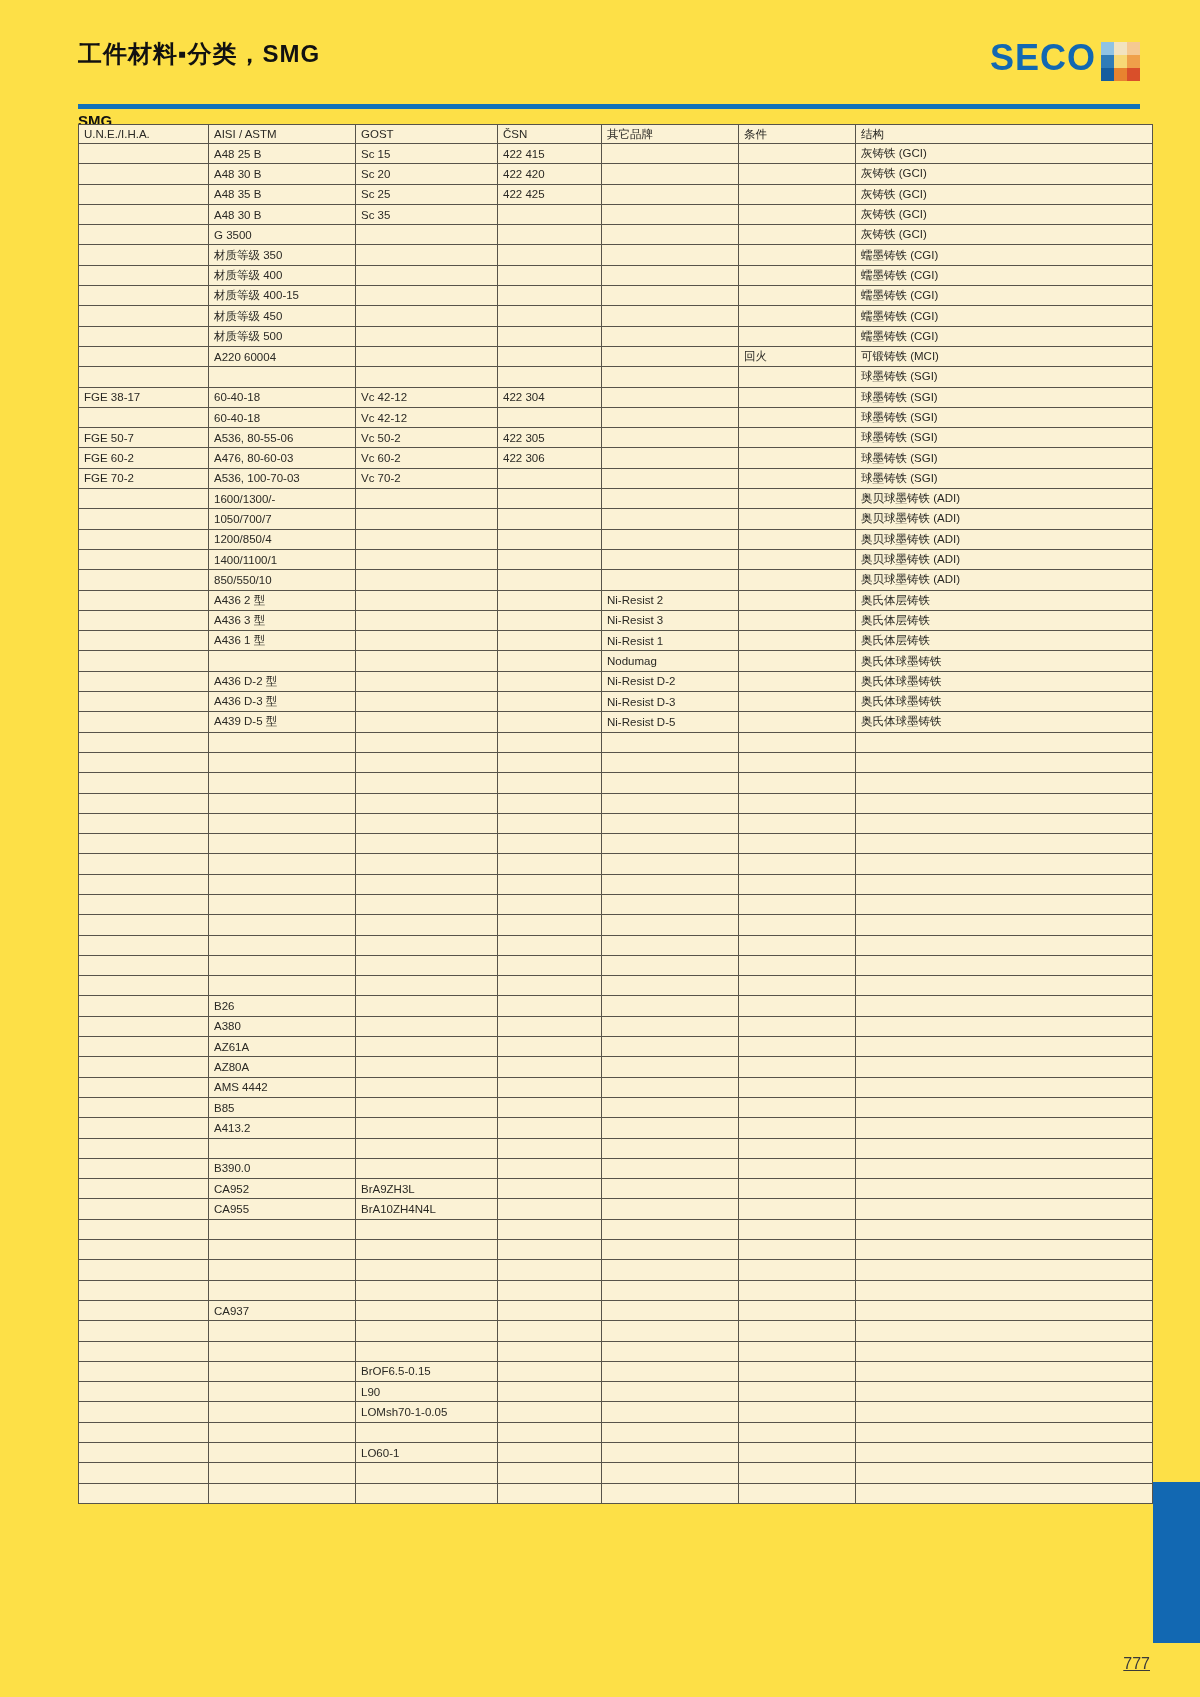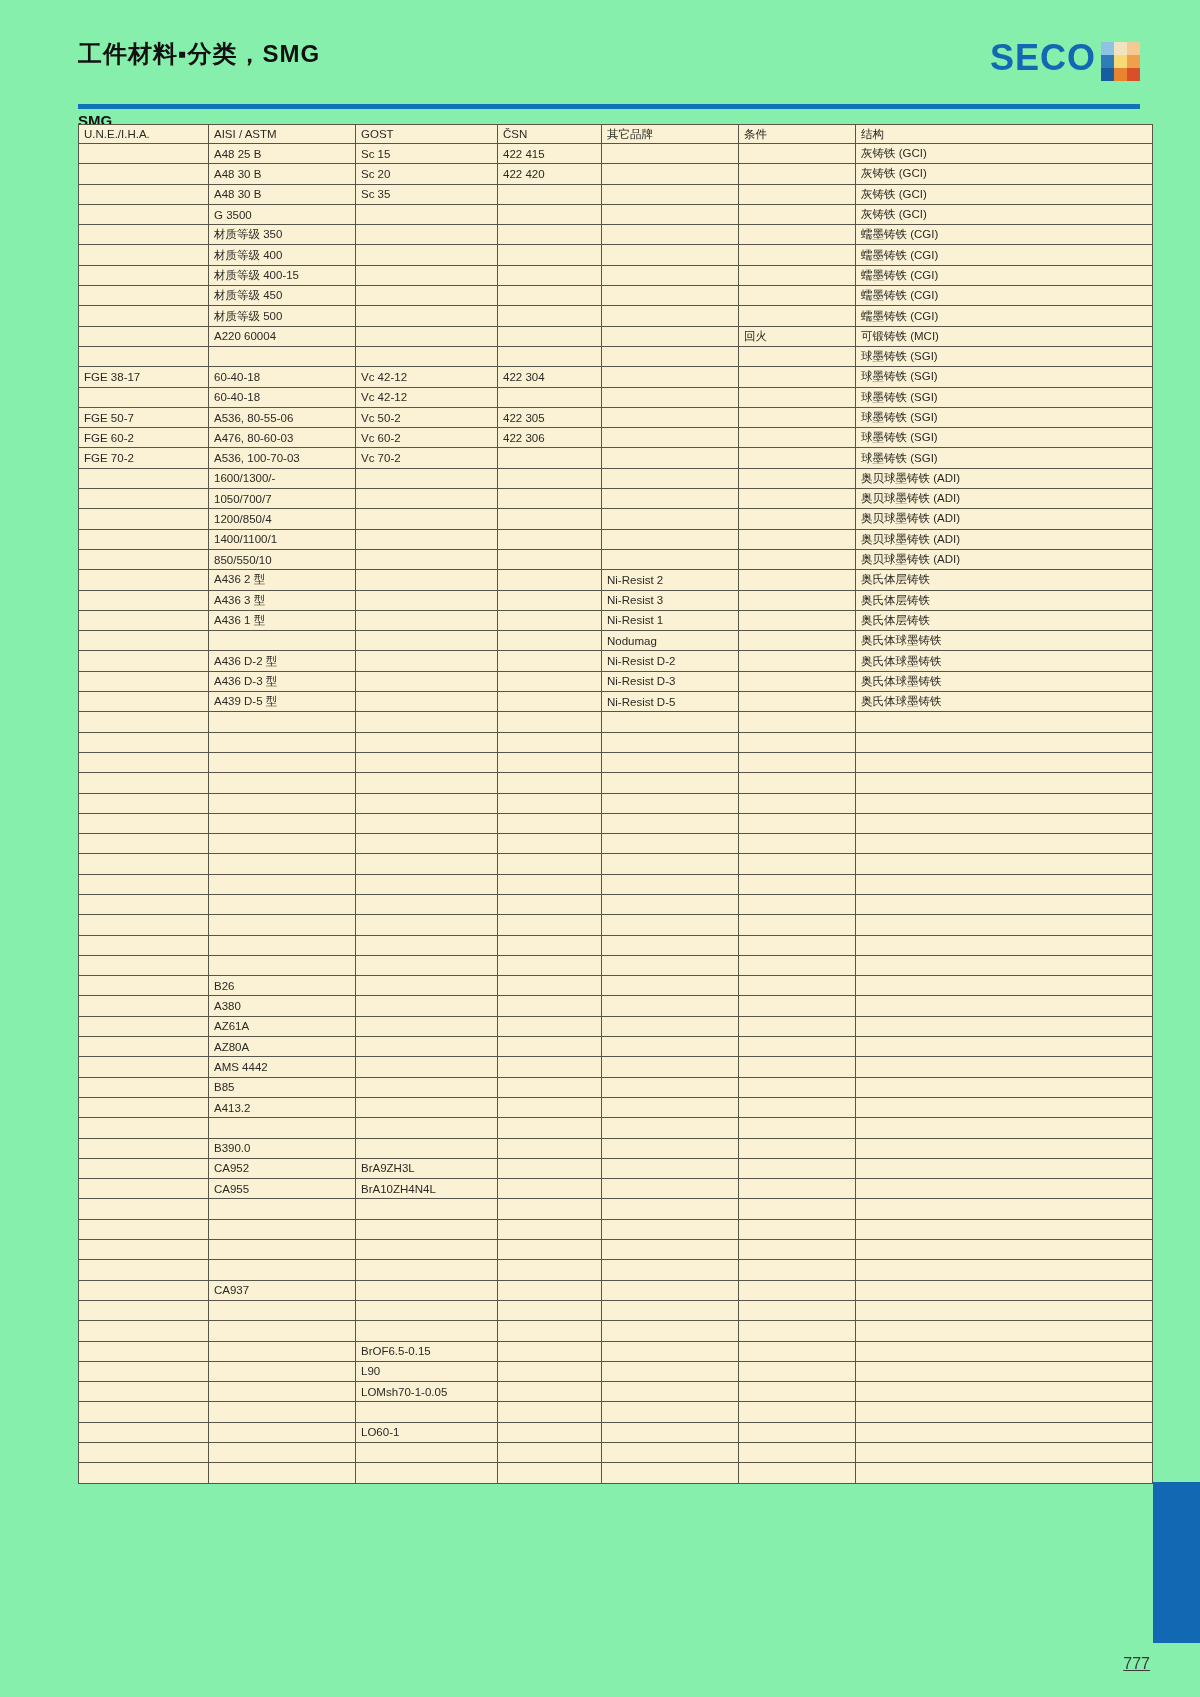--- a/index.html
+++ b/index.html
@@ -1,17 +1,17 @@
 <!DOCTYPE html>
 <html><head>
 <meta charset="utf-8">
 <style>
   html,body{margin:0;padding:0;background:#e8e8e8;}
   .page{
-    position:relative;width:1200px;height:1697px;background:#86efac;
+    position:relative;width:1200px;height:1697px;background:#fde047;
     font-family:"Liberation Sans","DejaVu Sans",sans-serif;color:#26251f;
     margin:0 auto;overflow:hidden;
   }
   .title{
     position:absolute;left:78px;top:38px;font-size:24px;font-weight:bold;
     letter-spacing:1px;color:#111;
   }
   .logo{position:absolute;right:60px;top:40px;display:flex;align-items:flex-start;}
   .logo-text{
     font-size:36px;font-weight:bold;letter-spacing:1px;line-height:36px;
@@ -102,20 +102,29 @@
             <td></td>
             <td>A48 30 B</td>
             <td>Sc 20</td>
             <td>422 420</td>
             <td></td>
             <td></td>
             <td>灰铸铁 (GCI)</td>
           </tr>
           <tr>
             <td></td>
+            <td>A48 35 B</td>
+            <td>Sc 25</td>
+            <td>422 425</td>
+            <td></td>
+            <td></td>
+            <td>灰铸铁 (GCI)</td>
+          </tr>
+          <tr>
+            <td></td>
             <td>A48 30 B</td>
             <td>Sc 35</td>
             <td></td>
             <td></td>
             <td></td>
             <td>灰铸铁 (GCI)</td>
           </tr>
           <tr>
             <td></td>
             <td>G 3500</td>

